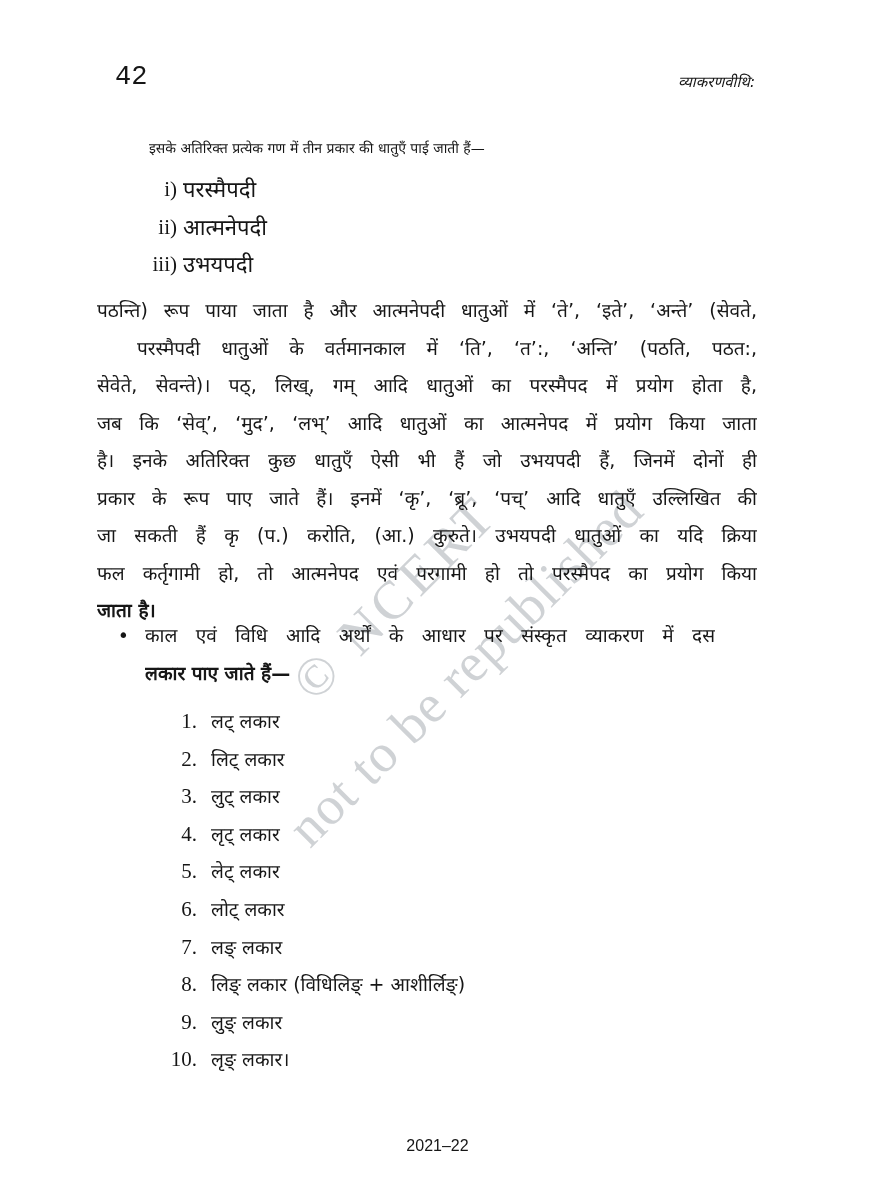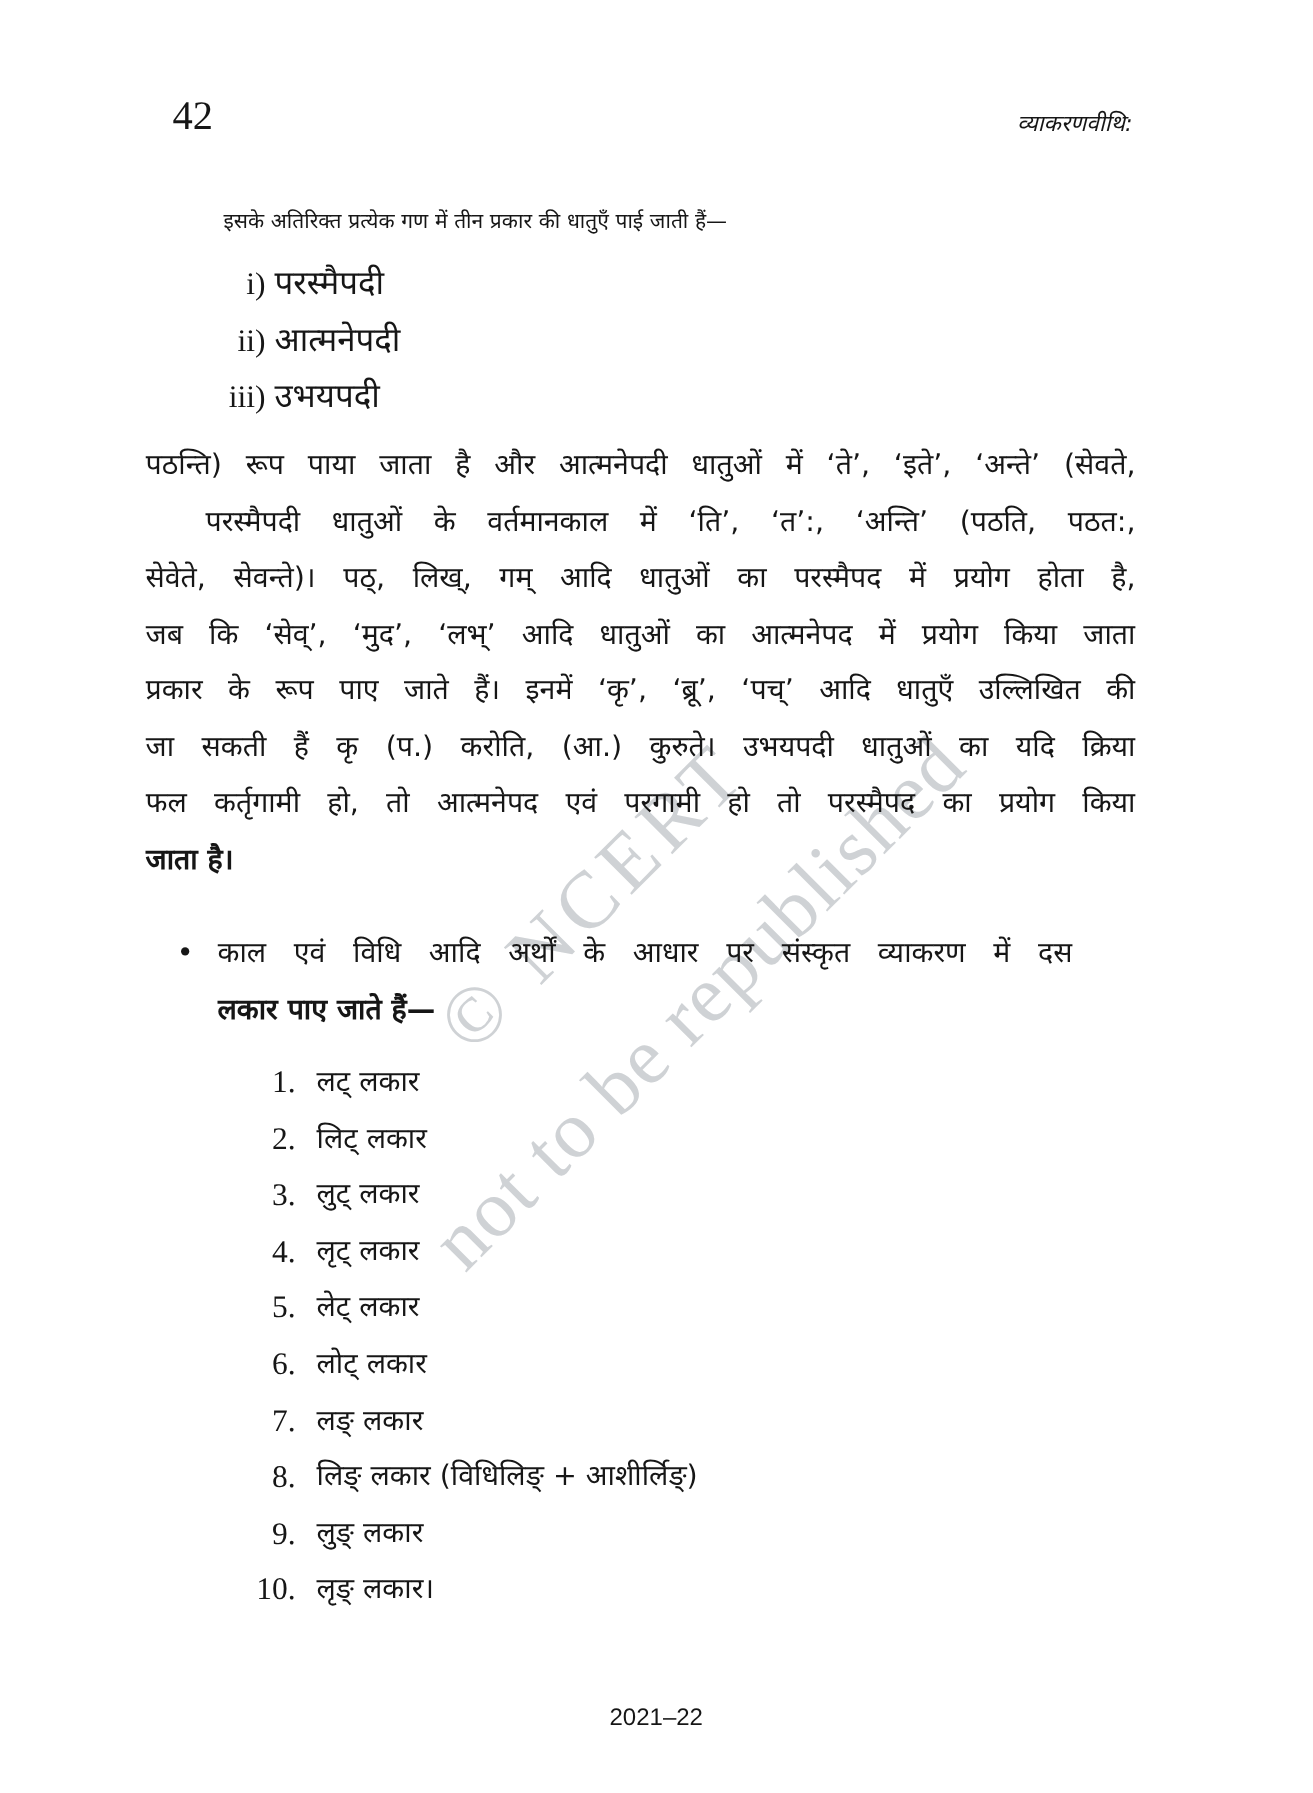--- a/index.html
+++ b/index.html
@@ -16,21 +16,21 @@
     font-family:"Liberation Serif", serif; white-space:nowrap;
     pointer-events:none; z-index:0;
   }
   .wm-line1 { font-size:54px; line-height:100px; letter-spacing:5px; }
   .wm-line2 { font-size:54px; line-height:100px; letter-spacing:1px; }
 
   .layer { position:absolute; inset:0; z-index:1; }
 
   .pageno {
     position:absolute; left:115px; top:62px;
-    font-family:Liberation Serif, serif; font-size:27px; line-height:30px;
+    font-family:Liberation Mono, monospace; font-size:27px; line-height:30px;
   }
   .runhead {
     position:absolute; right:120px; top:70px;
     font-size:15px; line-height:24px;font-style:italic;
   }
 
   .intro {
     position:absolute; left:109px; top:130px; width:660px;
     font-size:14px; line-height:37px; text-indent:40px; white-space:nowrap;
   }
@@ -113,20 +113,21 @@
         <span class="pada-num">iii)</span>
         <span class="pada-label">उभयपदी</span>
       </div>
     </div>
 
     <div class="para2">
       <div class="jline">पठन्ति) रूप पाया जाता है और आत्मनेपदी धातुओं में ‘ते’, ‘इते’, ‘अन्ते’ (सेवते,</div>
       <div class="jline indent">परस्मैपदी धातुओं के वर्तमानकाल में ‘ति’, ‘त’:, ‘अन्ति’ (पठति, पठत:,</div>
       <div class="jline">सेवेते, सेवन्ते)। पठ्, लिख्, गम् आदि धातुओं का परस्मैपद में प्रयोग होता है,</div>
       <div class="jline">जब कि ‘सेव्’, ‘मुद’, ‘लभ्’ आदि धातुओं का आत्मनेपद में प्रयोग किया जाता</div>
+      <div class="jline">है। इनके अतिरिक्त कुछ धातुएँ ऐसी भी हैं जो उभयपदी हैं, जिनमें दोनों ही</div>
       <div class="jline">प्रकार के रूप पाए जाते हैं। इनमें ‘कृ’, ‘ब्रू’, ‘पच्’ आदि धातुएँ उल्लिखित की</div>
       <div class="jline">जा सकती हैं कृ (प.) करोति, (आ.) कुरुते। उभयपदी धातुओं का यदि क्रिया</div>
       <div class="jline">फल कर्तृगामी हो, तो आत्मनेपद एवं परगामी हो तो परस्मैपद का प्रयोग किया</div>
       <div class="plainline">जाता है।</div>
     </div>
 
     <div class="bullet-para">
       <div class="bullet-wrap">
         <span class="bullet-dot">•</span>
         <span class="bullet-lines">

